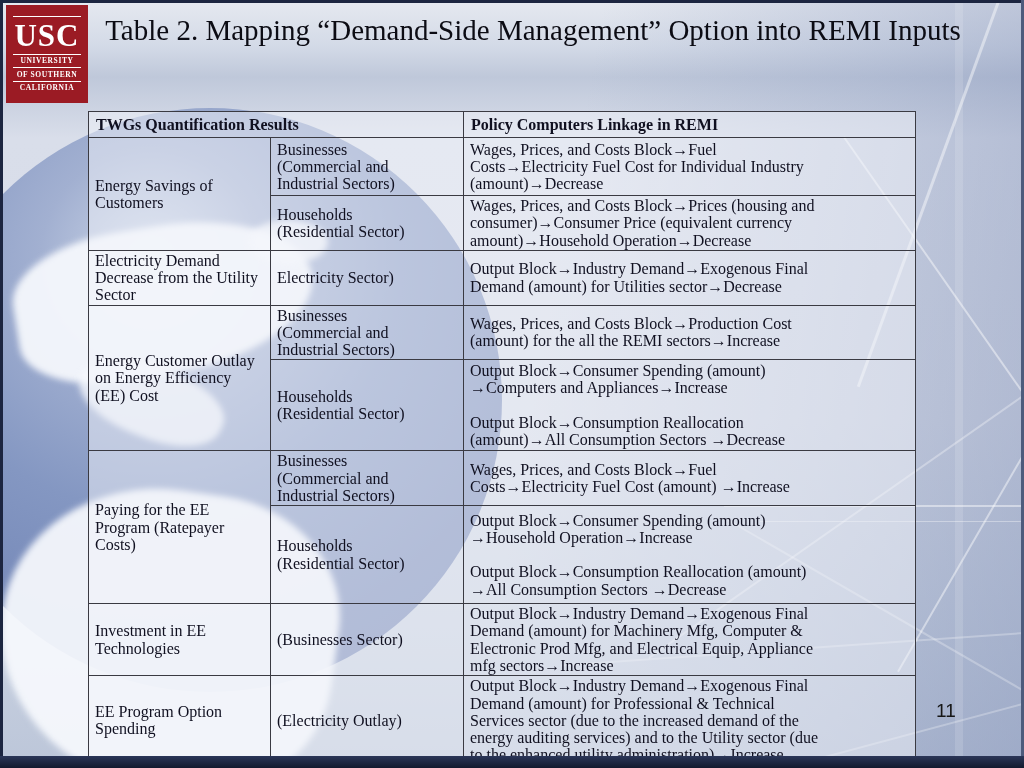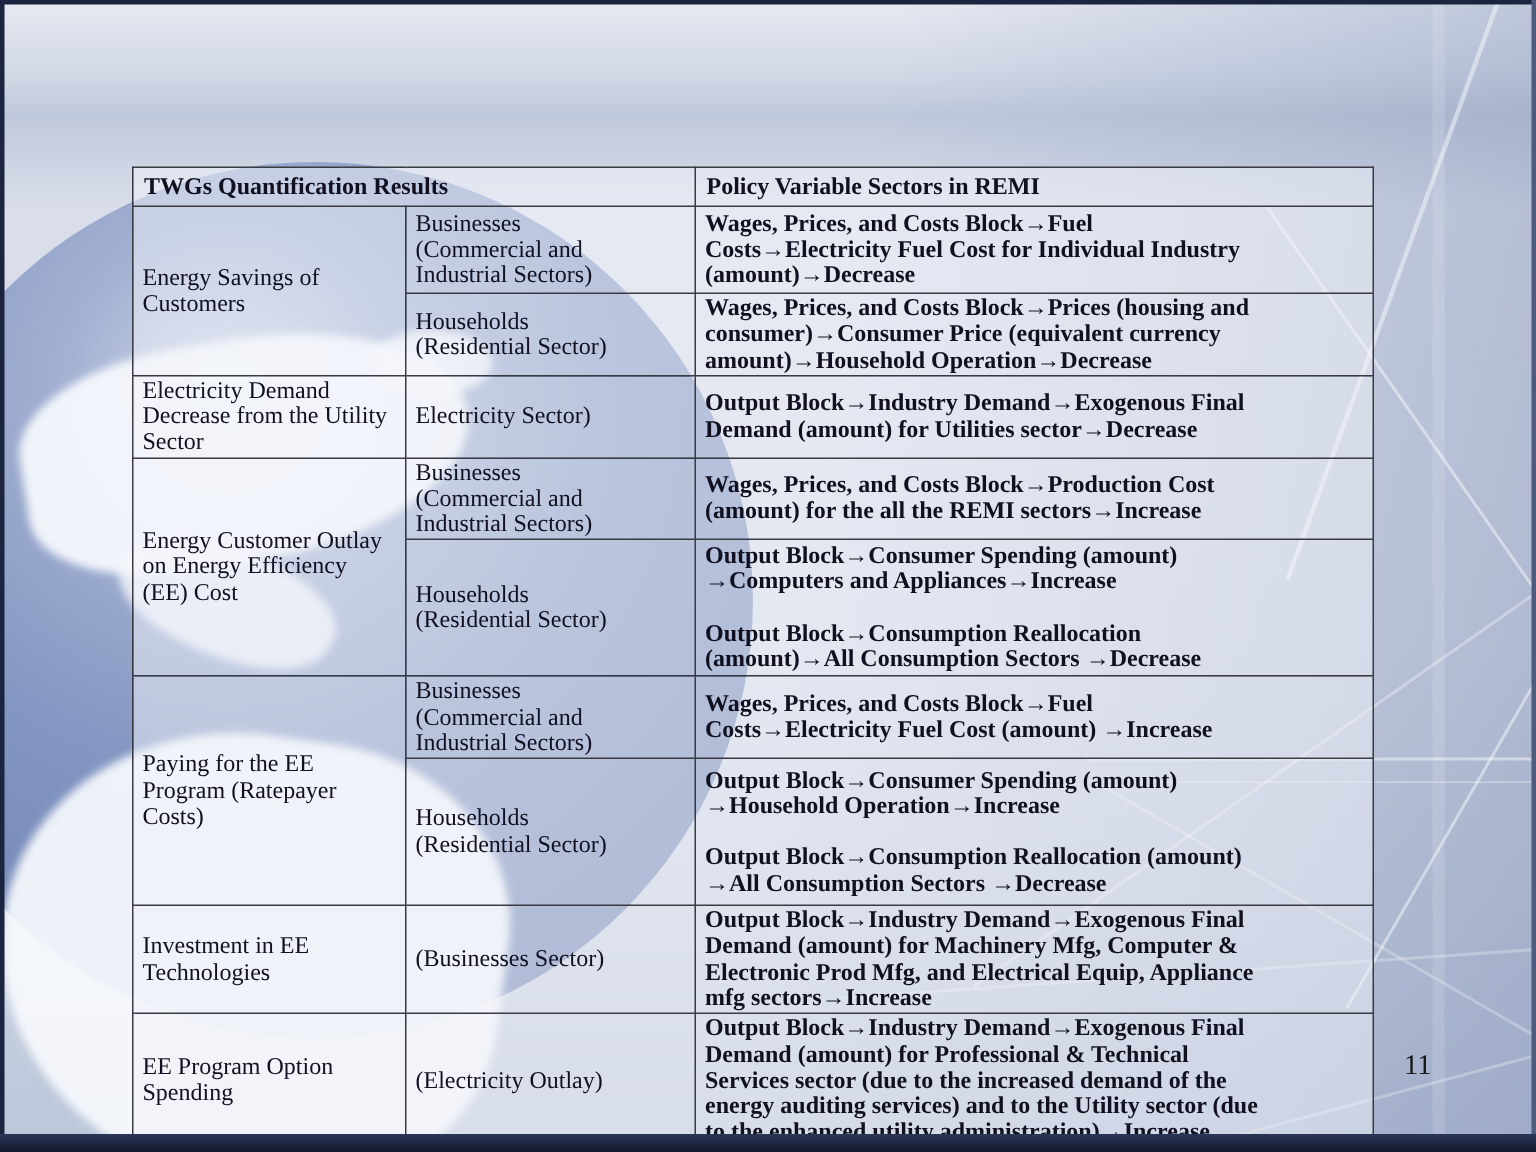--- a/index.html
+++ b/index.html
@@ -57,26 +57,26 @@
     border-collapse:collapse; table-layout:fixed;
     font-size:16px; color:#101020; line-height:1.08;
   }
   table.remi td, table.remi th {
     border:1px solid #3a3a42; padding:1px 6px; vertical-align:middle;
     background:rgba(241,244,249,0.50); overflow:hidden;margin-top:38px;
   }
   table.remi th { text-align:left; font-size:16px; padding-left:7px; }
   td.group-label { padding-left:7px; }
   td.sector { padding-left:11px; white-space:pre-line; }
-  td.policy { white-space:pre-line; padding-left:7px;font-weight:bold; }
+  td.policy { white-space:pre-line; padding-left:7px; }
   tr.hdr { height:26px; }
 
   .page-number {
     position:absolute; left:936px; top:700px;
-    font-family:Liberation Serif, serif; font-size:19px; color:#161616;
+    font-family:Liberation Sans, sans-serif; font-size:19px; color:#161616;
   }
 </style>
 </head>
 <body>
 
 <div class="slide">
 
   <div class="bg-art">
     <div class="globe">
       <div class="continent cont-na"></div>
@@ -89,32 +89,43 @@
     <div class="streak s3"></div>
     <div class="streak s4"></div>
     <div class="streak s5"></div>
     <div class="streak s6"></div>
     <div class="streak s7"></div>
     <div class="streak s8"></div>
     <div class="streak s9"></div>
     <div class="streak s10"></div>
   </div>
 
-
+  <div class="usc-logo" style="background: rgb(155, 27, 36);">
+    <div class="usc-rule top"></div>
+    <div class="usc-acronym">USC</div>
+    <div class="usc-rule"></div>
+    <div class="usc-small">UNIVERSITY</div>
+    <div class="usc-rule"></div>
+    <div class="usc-small">OF SOUTHERN</div>
+    <div class="usc-rule"></div>
+    <div class="usc-small">CALIFORNIA</div>
+  </div>
+
+  <div class="slide-title">Table 2.  Mapping “Demand-Side Management” Option into REMI Inputs</div>
 
   <table class="remi">
     <colgroup>
       <col style="width:182px">
         <col style="width:193px">
         <col style="width:452px">
     </colgroup>
     <thead>
       <tr class="hdr">
         <th colspan="2">TWGs Quantification Results</th>
-        <th>Policy Variable Sectors in REMI</th>
+        <th>Policy Computers Linkage in REMI</th>
       </tr>
     </thead>
     <tbody>
         <tr style="height: 58px;">
           <td class="group-label" rowspan="2">Energy Savings of Customers</td>
           <td class="sector">Businesses
 (Commercial and
 Industrial Sectors)</td>
           <td class="policy">Wages, Prices, and Costs Block→Fuel
 Costs→Electricity Fuel Cost for Individual Industry

